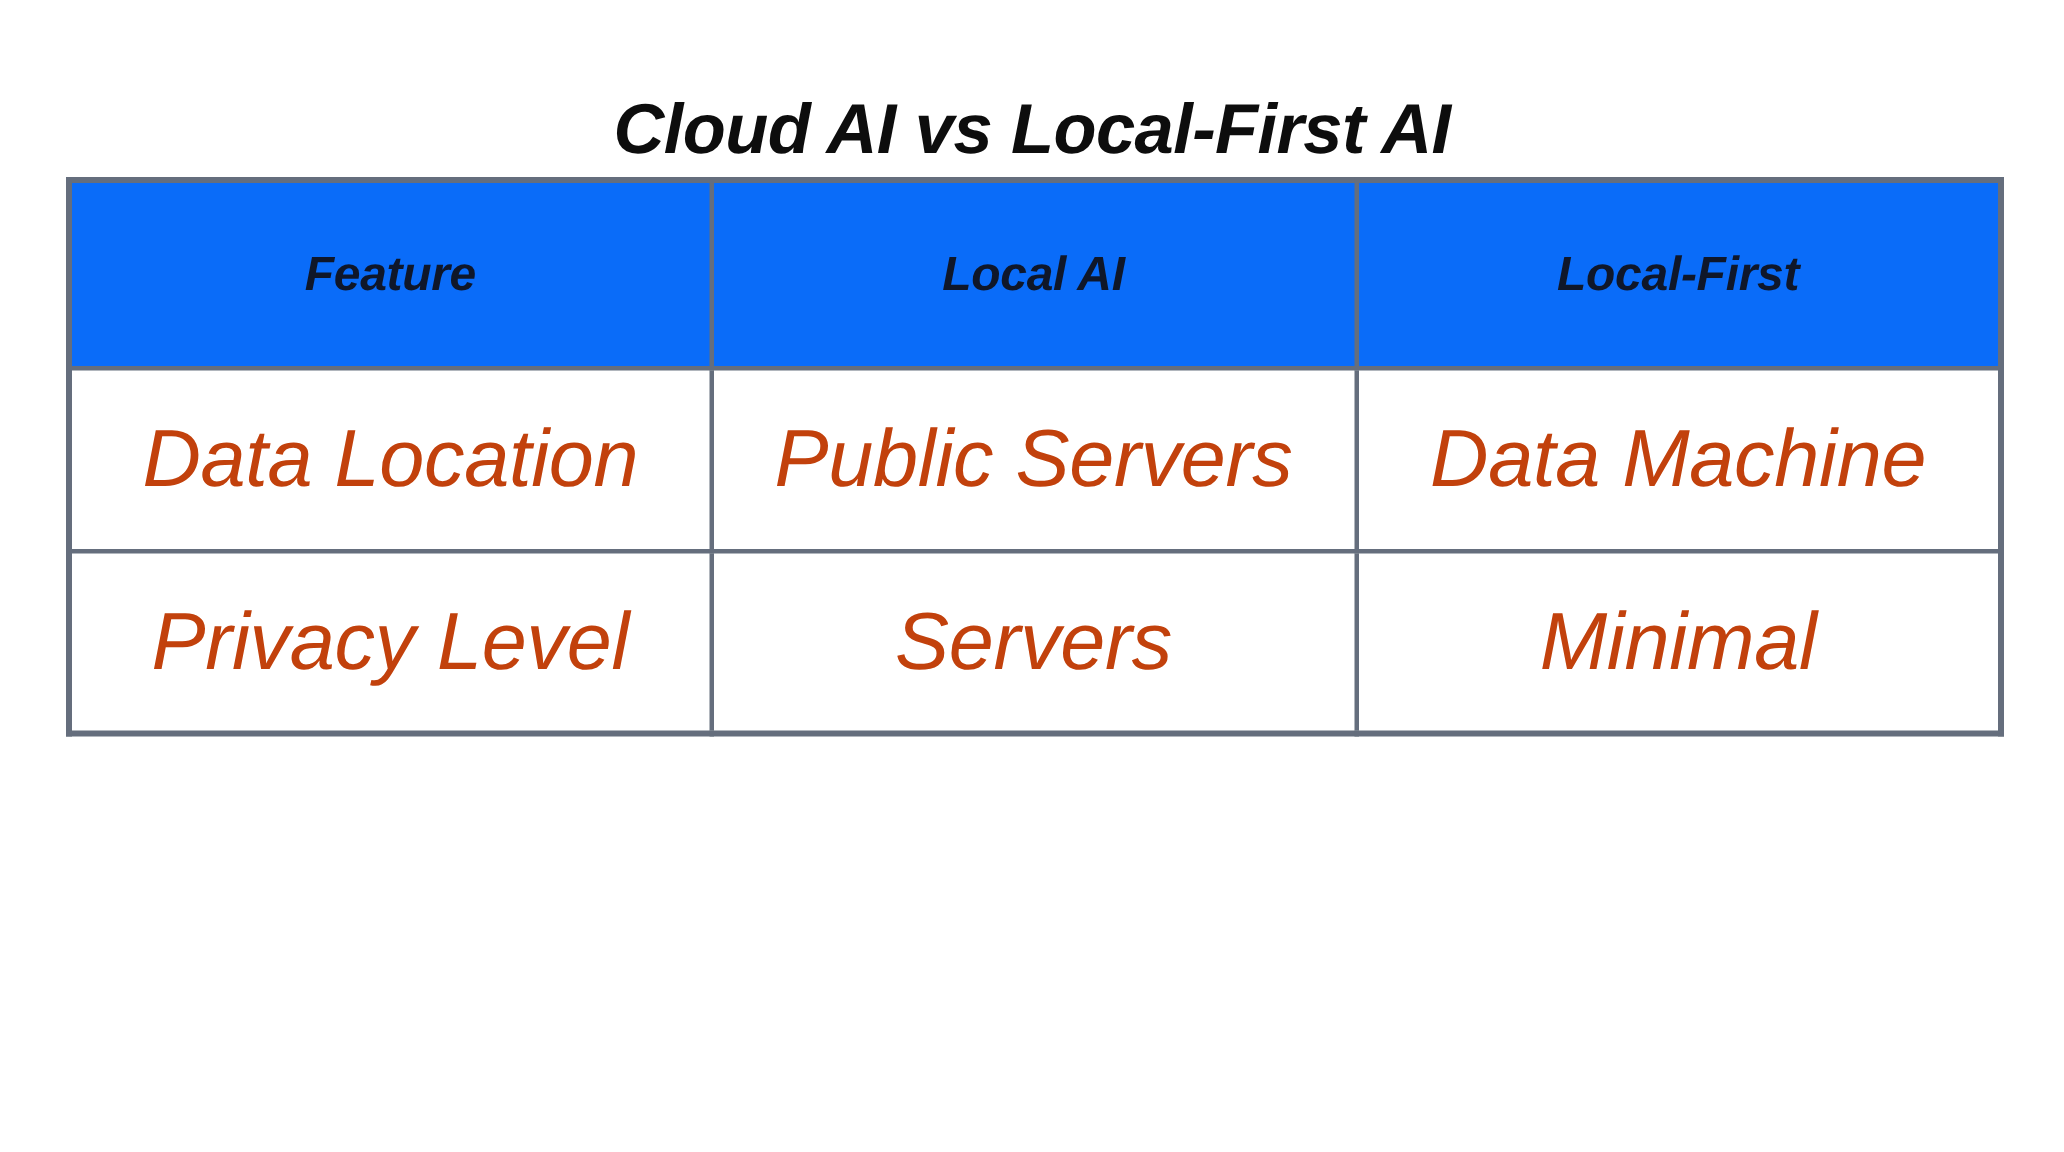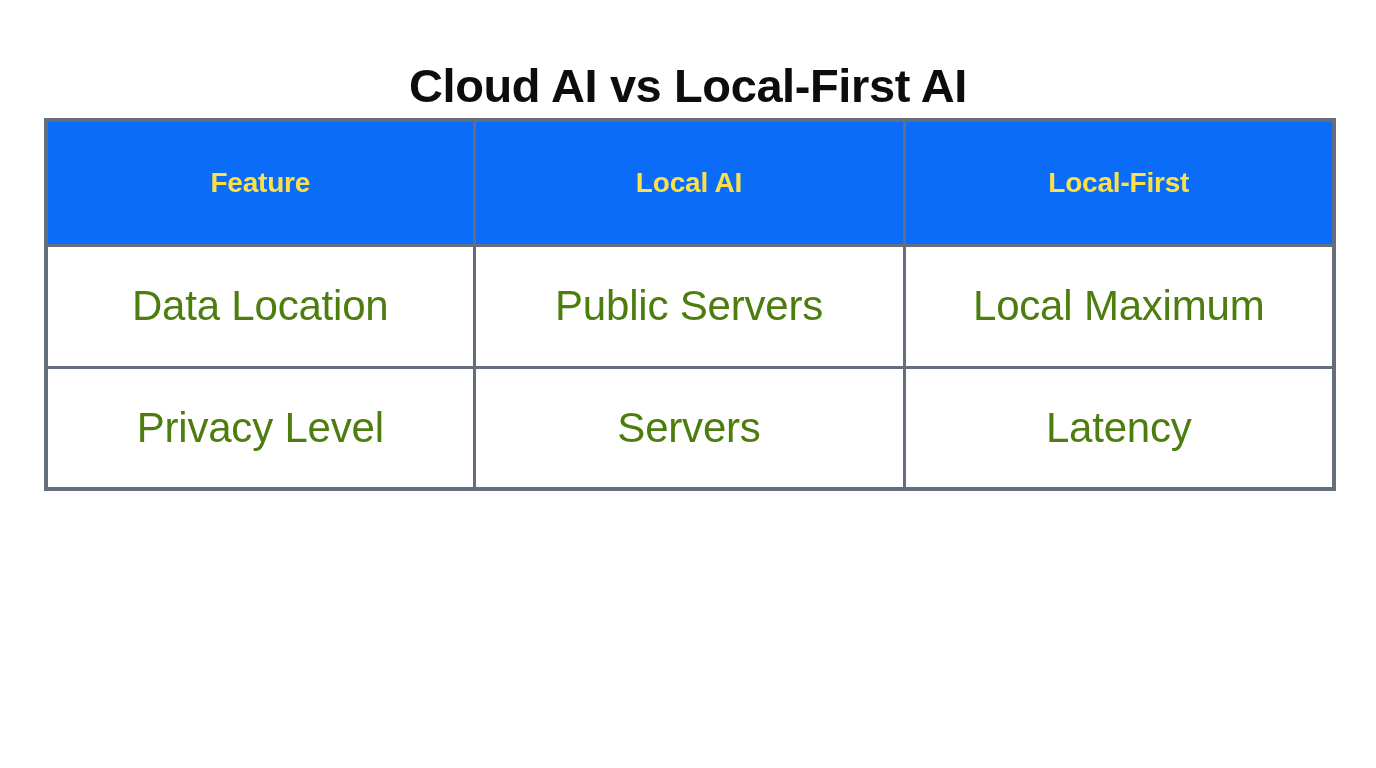--- a/index.html
+++ b/index.html
@@ -13,20 +13,21 @@
     background: #ffffff;
     font-family: "Liberation Sans", "DejaVu Sans", sans-serif;
     overflow: hidden;
   }
 
   .page {
     position: relative;
     width: 1124px;
     height: 768px;
     box-sizing: border-box;
+    font-style: italic;
   }
 
   .page-title {
     position: absolute;
     left: 0;
     top: 26px;
     width: 1376px;
     text-align: center;
     font-size: 47px;
     line-height: 58px;
@@ -60,32 +61,32 @@
     border: 3px solid #656e7d;
     text-align: center;
     vertical-align: middle;
     padding: 0 10px;
     box-sizing: border-box;
   }
 
   table.comparison thead th {
     height: 125px;
     background: #0a6cf9;
-    color: #fde047;
-    font-size: 28px;
+    color: #0f172a;
+    font-size: 32px;
     font-weight: 700;
     letter-spacing: -0.2px;
     white-space: nowrap;
   }
 
   table.comparison tbody td {
     height: 122px;
     background: #ffffff;
-    color: #4d7c0f;
-    font-size: 42px;
+    color: #c2410c;
+    font-size: 54px;
     font-weight: 400;
     letter-spacing: -0.2px;
     white-space: nowrap;
   }
 </style>
 </head>
 <body>
 
 <div class="page">
 
@@ -102,24 +103,24 @@
         <tr>
           <th>Feature</th>
           <th>Local AI</th>
           <th>Local-First</th>
         </tr>
       </thead>
       <tbody>
         <tr>
           <td>Data Location</td>
           <td>Public Servers</td>
-          <td>Local Maximum</td>
+          <td>Data Machine</td>
         </tr>
         <tr>
           <td>Privacy Level</td>
           <td>Servers</td>
-          <td>Latency</td>
+          <td>Minimal</td>
         </tr>
       </tbody>
     </table>
   </div>
 
 </div>
 
 </body></html>

